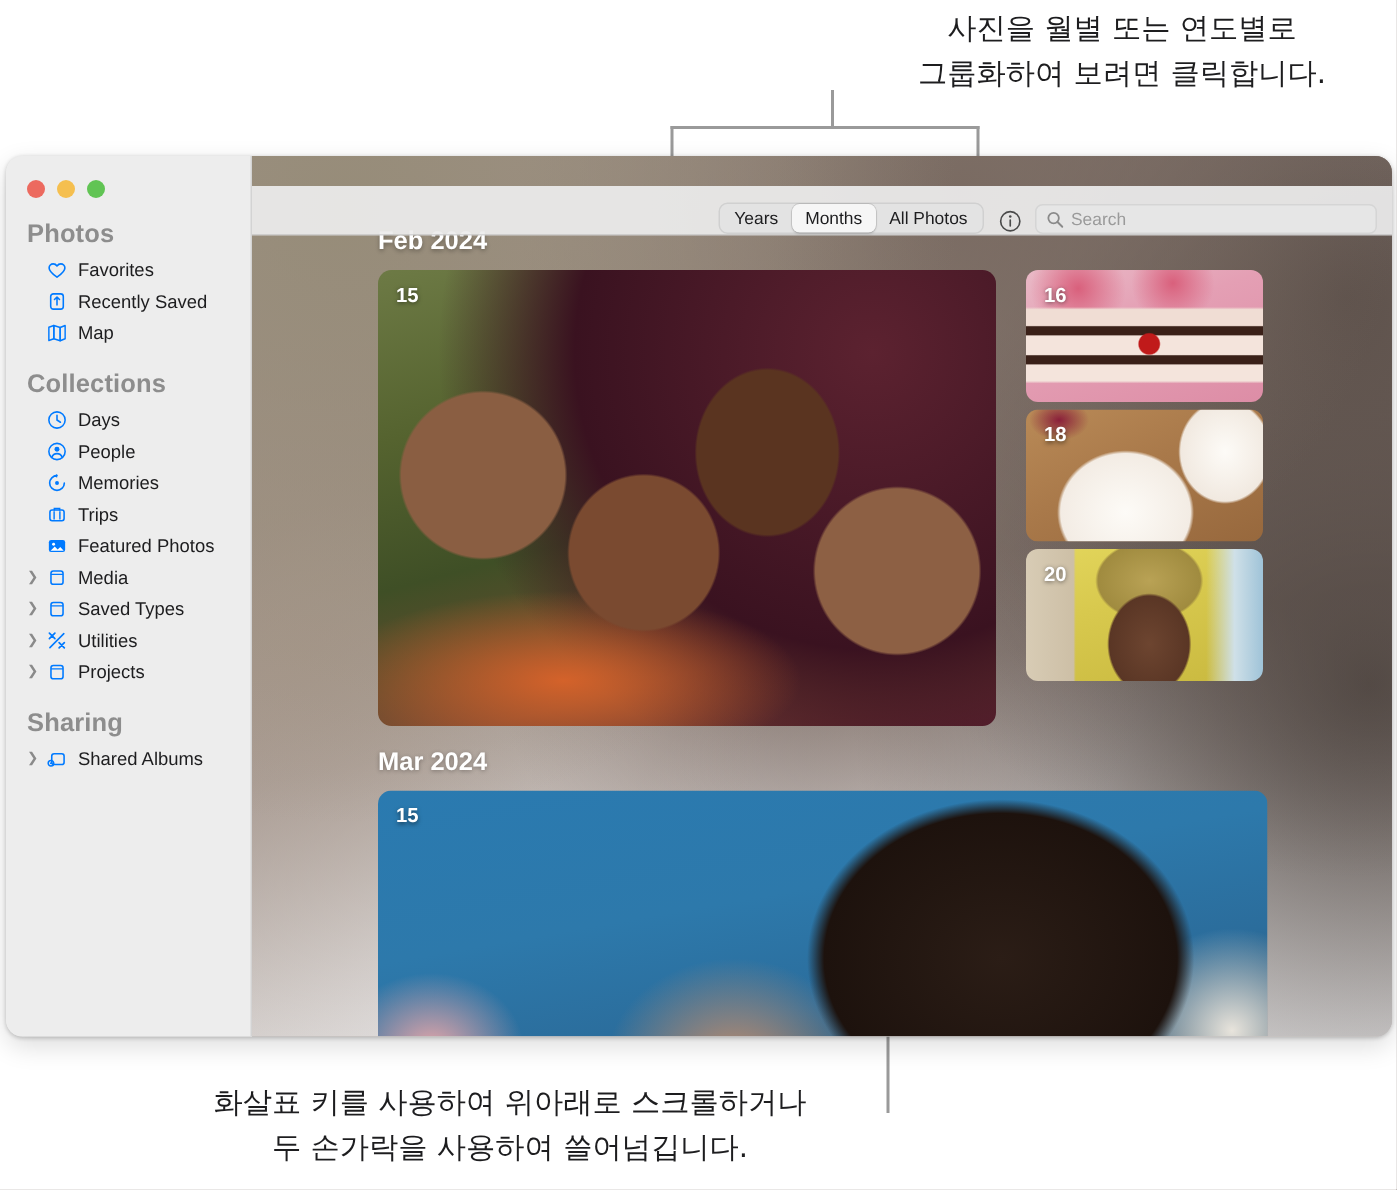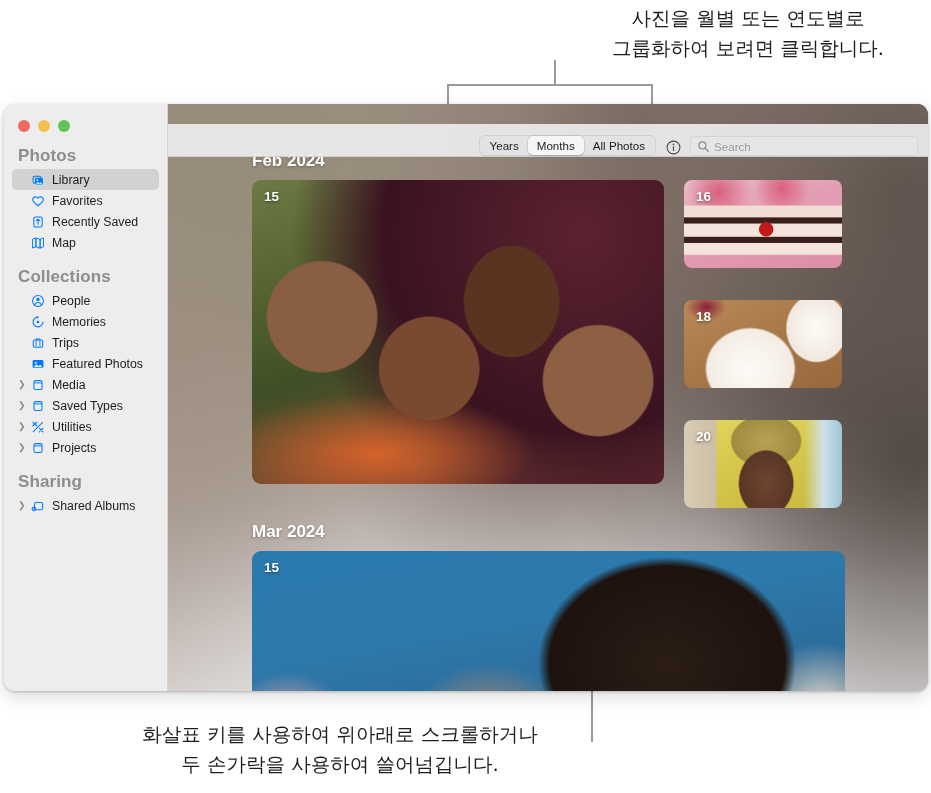--- a/index.html
+++ b/index.html
@@ -131,21 +131,21 @@
   
   #scroll { position:absolute; left:0; top:33px; right:0; bottom:0; overflow:hidden; }
   .month-hdr {
     color:#fff; font-size:17px; font-weight:bold;
     text-shadow:0 1px 3px rgba(0,0,0,.3);
     margin:14px 0 9px 84px;
     font-family:"Liberation Sans", sans-serif;
   }
   .row { display:flex; margin-left:84px; gap:20px; }
   .hero { width:412px; height:304px; border-radius:9px; position:relative; overflow:hidden; flex:0 0 412px; }
-  .thumbs { display:flex; flex-direction:column; gap:32px; }
+  .thumbs { display:flex; flex-direction:column; gap:5px; }
   .thumb { width:158px; height:88px; border-radius:8px; position:relative; overflow:hidden; }
   .daybadge {
     position:absolute; left:12px; top:9px;
     color:#fff; font-size:13.5px; font-weight:bold;
     text-shadow:0 1px 3px rgba(0,0,0,.5);
     z-index:3;
   }
   .wide { width:593px; height:200px; border-radius:9px; position:relative; overflow:hidden; }
 
   
@@ -212,32 +212,20 @@
   <div id="window">
 
     <div id="sidebar">
       <div class="traffic">
         <div class="tl red"></div>
         <div class="tl yel"></div>
         <div class="tl grn"></div>
       </div>
       <div id="sidebar-sections">
           <div class="sb-section">Photos</div>
-          <div class="sb-item selected">
-            <span class="disc"></span>
-            <span class="ico">
-              <svg width="14" height="14" viewBox="0 0 16 16">
-                <rect x="2.4" y="3.6" width="9" height="8" rx="1.6" fill="none" stroke="#007aff" stroke-width="1.2"></rect>
-                <rect x="4.6" y="5.4" width="9" height="7.6" rx="1.6" fill="#007aff"></rect>
-                <circle cx="7.3" cy="8" r="1" fill="#fff"></circle>
-                <path d="M5.6 12.4l2.4-2.4 1.6 1.6 1.2-1 2 1.8z" fill="#fff"></path>
-              </svg>
-            </span>
-            <span class="sb-label">Library</span>
-          </div>
           <div class="sb-item">
             <span class="disc"></span>
             <span class="ico">
               <svg width="14" height="14" viewBox="0 0 16 16">
                 <path d="M8 13.4C4.6 11 2 9 2 6.4 2 4.6 3.4 3.3 5.1 3.3c1.1 0 2.2.6 2.9 1.6.7-1 1.8-1.6 2.9-1.6C12.6 3.3 14 4.6 14 6.4c0 2.6-2.6 4.6-6 7z" fill="none" stroke="#007aff" stroke-width="1.25" stroke-linejoin="round"></path>
               </svg>
             </span>
             <span class="sb-label">Favorites</span>
           </div>
           <div class="sb-item">
@@ -255,20 +243,30 @@
             <span class="ico">
               <svg width="14" height="14" viewBox="0 0 16 16">
                 <path d="M1.8 3.6L5.6 2.3v10.1L1.8 13.7z" fill="none" stroke="#007aff" stroke-width="1.1" stroke-linejoin="round"></path>
                 <path d="M5.6 2.3l4.8 1.5v10.1L5.6 12.4z" fill="none" stroke="#007aff" stroke-width="1.1" stroke-linejoin="round"></path>
                 <path d="M10.4 3.8l3.8-1.5v10.1l-3.8 1.5z" fill="none" stroke="#007aff" stroke-width="1.1" stroke-linejoin="round"></path>
               </svg>
             </span>
             <span class="sb-label">Map</span>
           </div>
           <div class="sb-section">Collections</div>
+          <div class="sb-item">
+            <span class="disc"></span>
+            <span class="ico">
+              <svg width="14" height="14" viewBox="0 0 16 16">
+                <circle cx="8" cy="8" r="6.2" fill="none" stroke="#007aff" stroke-width="1.2"></circle>
+                <path d="M8 4.4V8l2.6 1.7" fill="none" stroke="#007aff" stroke-width="1.2" stroke-linecap="round"></path>
+              </svg>
+            </span>
+            <span class="sb-label">Days</span>
+          </div>
           <div class="sb-item">
             <span class="disc"></span>
             <span class="ico">
               <svg width="14" height="14" viewBox="0 0 16 16">
                 <circle cx="8" cy="8" r="6.2" fill="none" stroke="#007aff" stroke-width="1.2"></circle>
                 <circle cx="8" cy="6.3" r="1.9" fill="#007aff"></circle>
                 <path d="M3.9 12.6c.8-2 2.3-3 4.1-3s3.3 1 4.1 3" fill="none" stroke="#007aff" stroke-width="1.2" stroke-linecap="round"></path>
               </svg>
             </span>
             <span class="sb-label">People</span>

